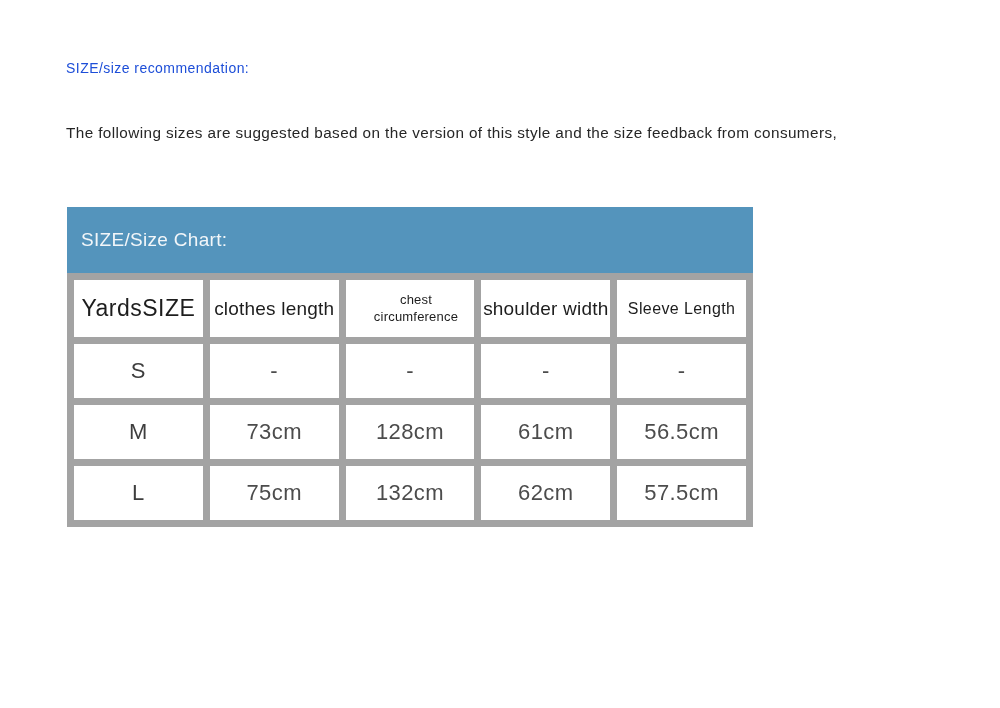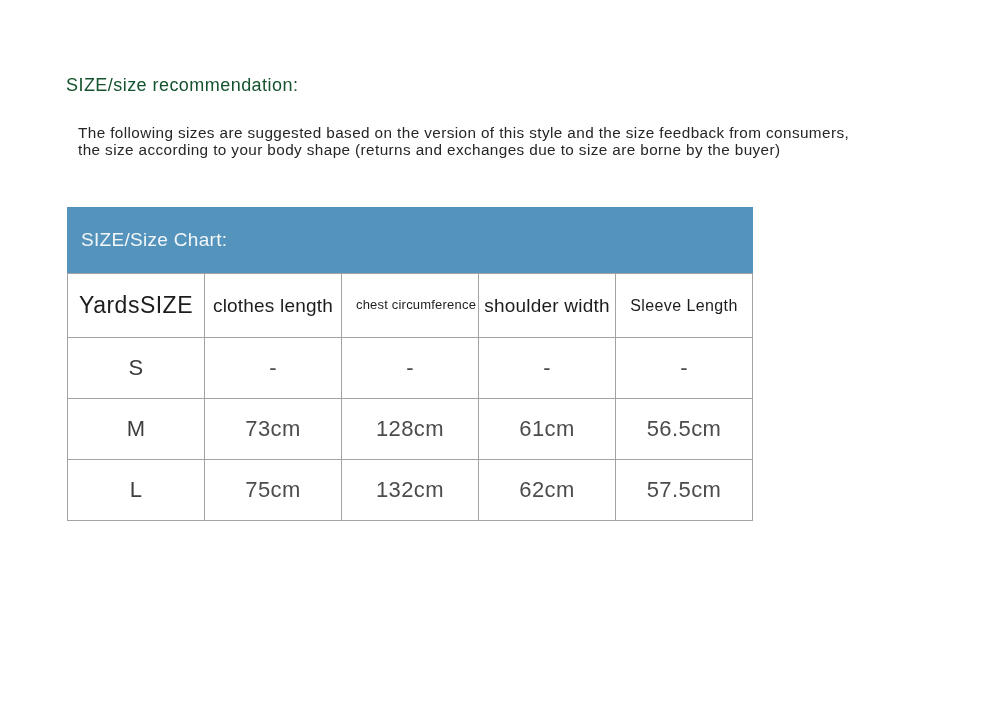--- a/index.html
+++ b/index.html
@@ -5,28 +5,28 @@
   * { margin: 0; padding: 0; box-sizing: border-box; }
   html, body {
     width: 1000px; height: 708px;
     background: #ffffff;
     font-family: "Liberation Sans", sans-serif;
     position: relative;
     overflow: hidden;
   }
   .page-title {
     position: absolute;
-    left: 66px; top: 75px;
-    font-size: 18px;
+    left: 66px; top: 60px;
+    font-size: 14px;
     letter-spacing: 0.45px;
-    color: #14532d;
+    color: #1d4ed8;
   }
   .size-description {
     position: absolute;
-    left: 78px; top: 124px;
+    left: 66px; top: 124px;
     font-size: 15.3px;
     letter-spacing: 0.4px;
     line-height: 17.4px;
     color: #262626;
   }
   .size-description .line { white-space: nowrap; }
   .chart-section {
     position: absolute;
     left: 67px; top: 207px;
     width: 686px;
@@ -44,21 +44,21 @@
     letter-spacing: 0.3px;
   }
   table.size-table {
     width: 100%;
     border-collapse: collapse;
     table-layout: fixed;
     background: #ffffff;
   }
   table.size-table th,
   table.size-table td {
-    border: 1px solid #a3a3a3;
+    border: 7px solid #a3a3a3;
     text-align: center;
     vertical-align: middle;
     font-weight: 400;
   }
   table.size-table thead th {
     height: 64px;
     color: #1d1d1d;
     line-height: 1.25;
   }
   th.col-size   { font-size: 23px; letter-spacing: 0.5px; }
@@ -75,21 +75,20 @@
     color: #3e3e3e;
   }
 </style>
 </head>
 <body>
 
 <div class="page-title">SIZE/size recommendation:</div>
 
 <div class="size-description">
   <div class="line">The following sizes are suggested based on the version of this style and the size feedback from consumers,</div>
-  <div class="line">the size according to your body shape (returns and exchanges due to size are borne by the buyer)</div>
 </div>
 
 <div class="chart-section">
   <div class="chart-banner">
     <span class="banner-title">SIZE/Size Chart:</span>
   </div>
   <table class="size-table">
     <thead>
       <tr>
         <th class="col-size">YardsSIZE</th>

